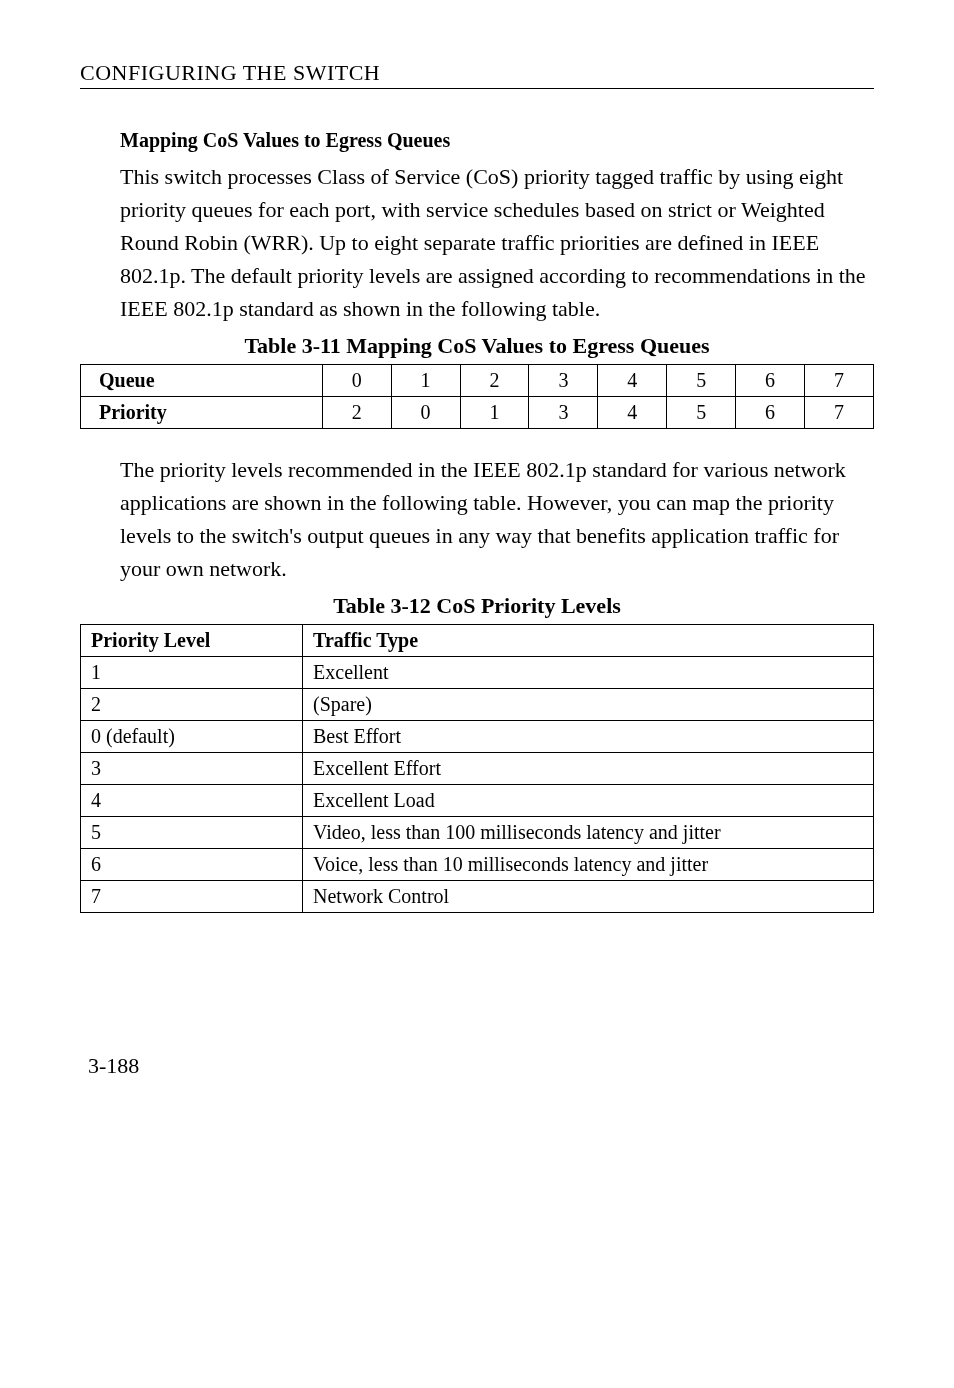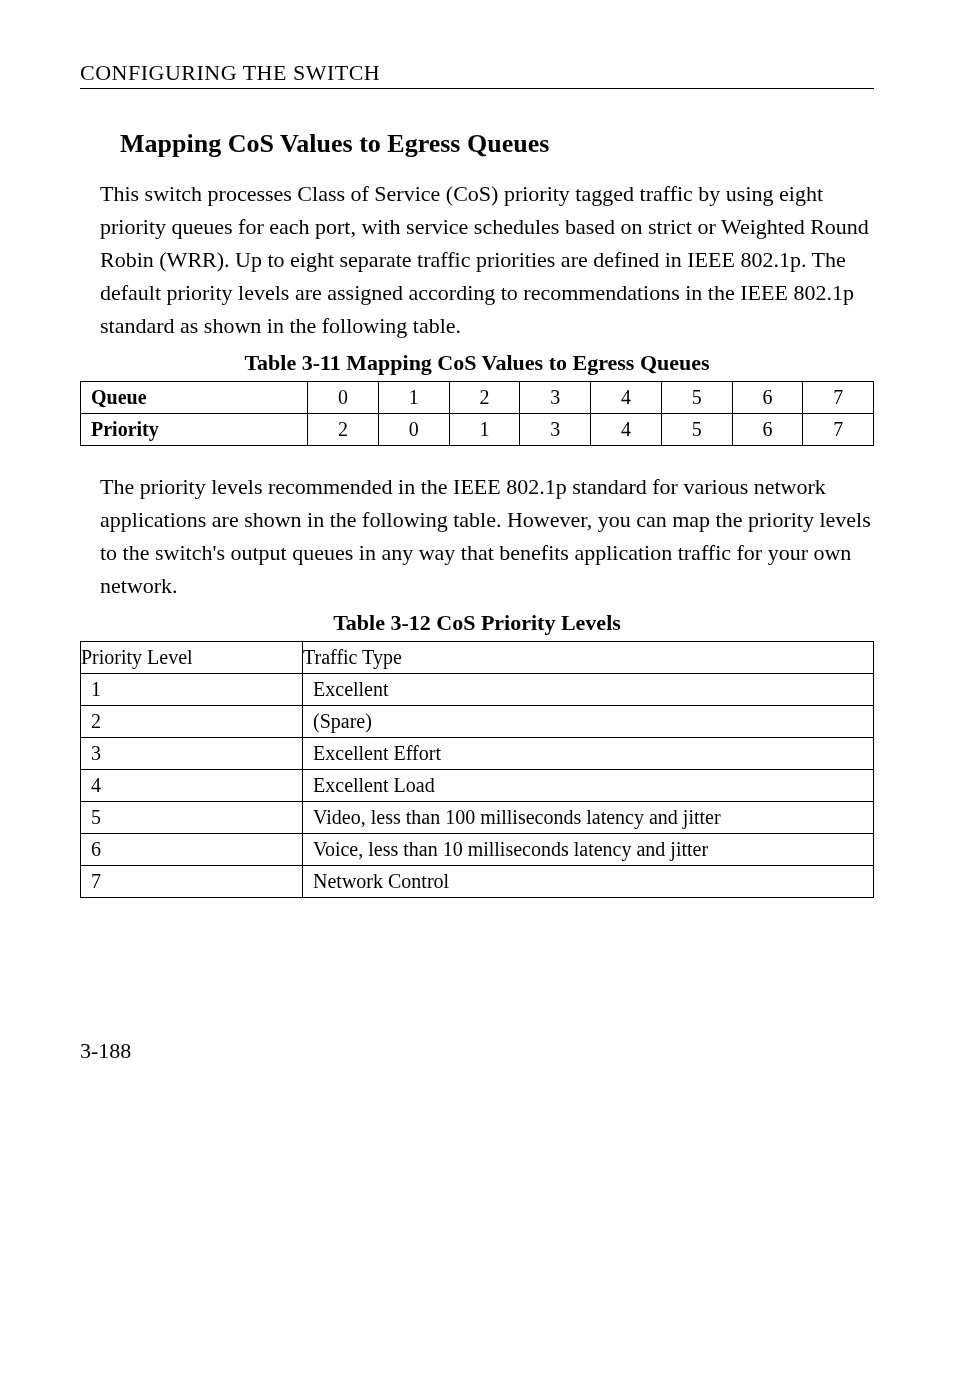--- a/index.html
+++ b/index.html
@@ -18,28 +18,28 @@
     letter-spacing: 0.5px;
   }
   .hr {
     border: none;
     border-top: 1px solid #000;
     margin-top: 2px;
     margin-bottom: 40px;
   }
   .section-title {
     font-weight: bold;
-    font-size: 26px;
-    margin-bottom: 18px;
+    font-size: 20px;
+    margin-bottom: 8px;
     margin-left: 40px;
   }
   .body-text {
     font-size: 22px;
     line-height: 1.5;
-    margin-left: 20px;
+    margin-left: 40px;
     margin-bottom: 8px;
   }
   .table-caption {
     text-align: center;
     font-weight: bold;
     font-size: 22px;
     margin-top: 8px;
     margin-bottom: 5px;
   }
   table.data {
@@ -54,37 +54,38 @@
   table.data td, table.data th {
     border: 1.5px solid #000;
     padding: 4px 8px;
     font-size: 20px;
     text-align: center;
     vertical-align: middle;
   }
   table.t311 td.rowhead {
     font-weight: bold;
     text-align: left;
-    padding-left: 10px;
+    padding-left: 18px;
   }
   table.t312 td.colhead {
-    font-weight: normal;
+    font-weight: bold;
     text-align: left;
-    padding-left: 0;
+    padding-left: 10px;
   }
   table.t312 td {
     text-align: left;
     padding: 4px 10px;
   }
   table.t312 td:first-child {
     width: 28%;
   }
   .page-num {
     font-size: 22px;
     margin-top: 140px;
+    margin-left: 8px;
   }
 </style>
 </head>
 <body>
 
 <div class="running-header">
   <span>CONFIGURING THE SWITCH</span>
 </div>
 <hr class="hr">
 
@@ -133,20 +134,24 @@
   </tr>
   <tr>
     <td>1</td>
     <td>Excellent</td>
   </tr>
   <tr>
     <td>2</td>
     <td>(Spare)</td>
   </tr>
   <tr>
+    <td>0 (default)</td>
+    <td>Best Effort</td>
+  </tr>
+  <tr>
     <td>3</td>
     <td>Excellent Effort</td>
   </tr>
   <tr>
     <td>4</td>
     <td>Excellent Load</td>
   </tr>
   <tr>
     <td>5</td>
     <td>Video, less than 100 milliseconds latency and jitter</td>

